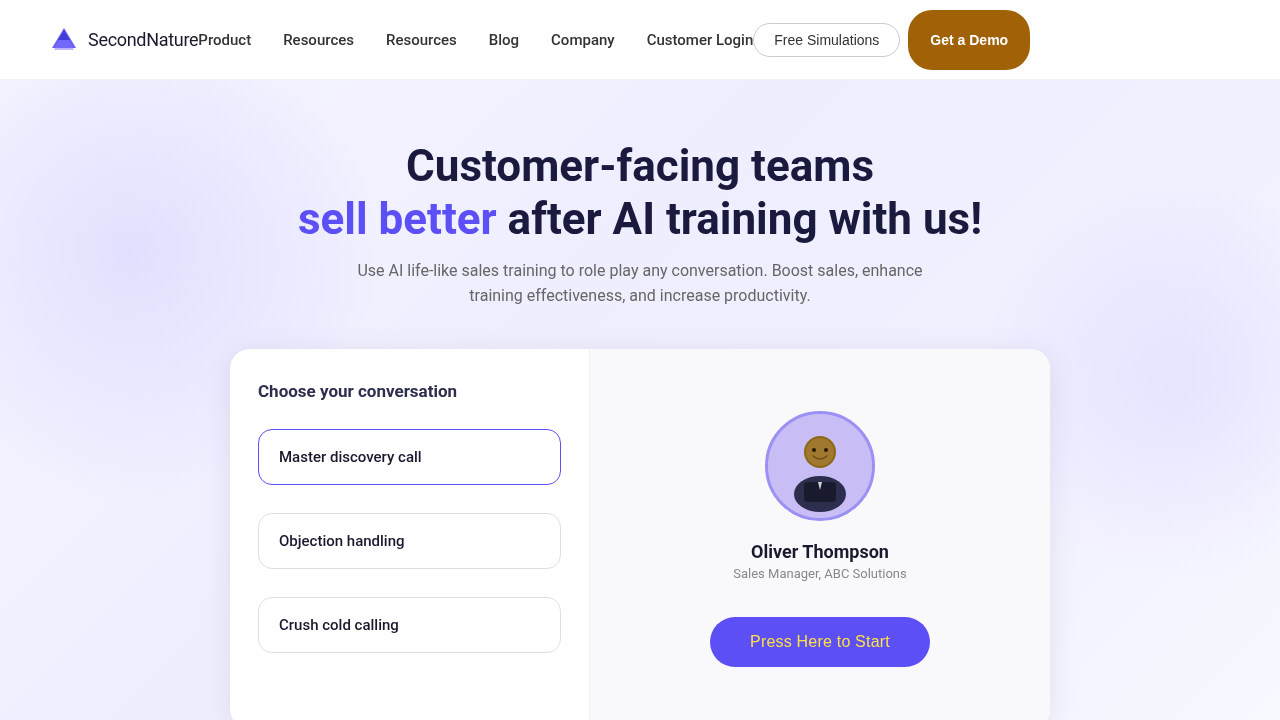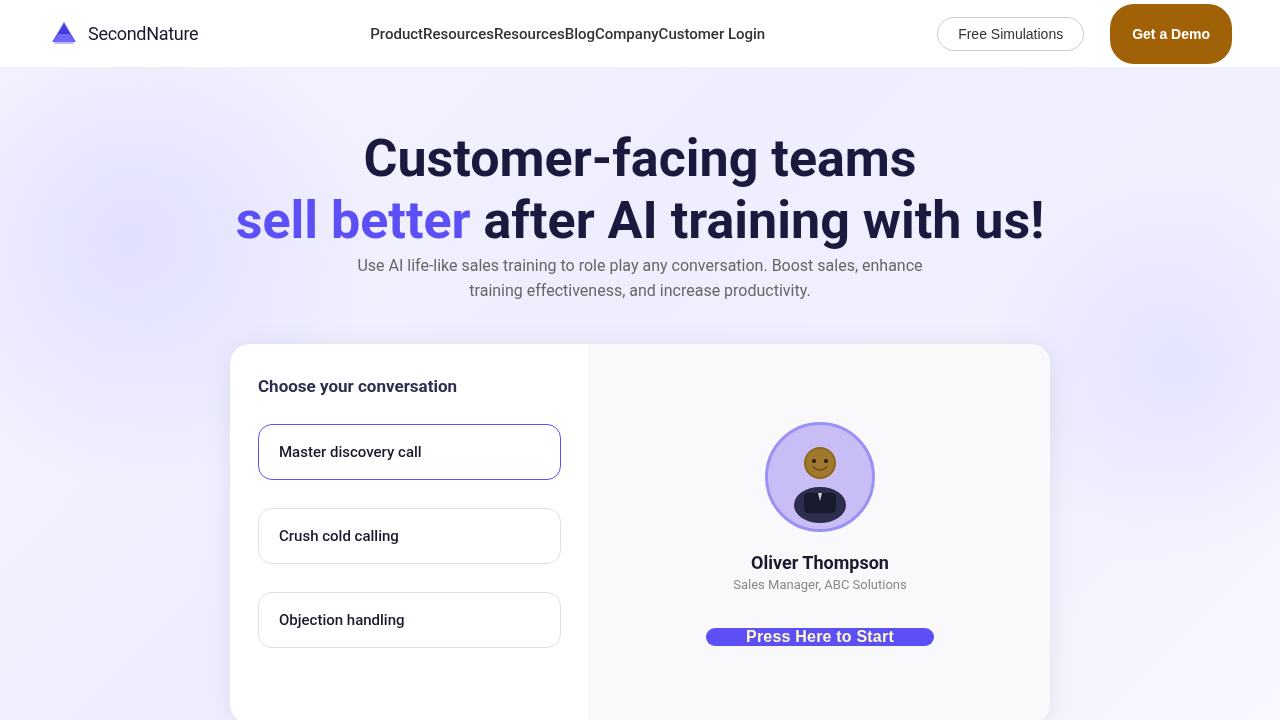--- a/index.html
+++ b/index.html
@@ -13,23 +13,22 @@
       background: #ffffff;
       width: 1280px;
       min-height: 720px;
       overflow-x: hidden;
     }
 
     
     nav {
       display: flex;
       align-items: center;
-      justify-content: space-between;
       padding: 0 48px;
-      height: 68px;
+      height: 80px;
       border-bottom: 1px solid #f0f0f0;
       background: #fff;
       position: relative;
       z-index: 10;
     }
 
     .nav-logo {
       display: flex;
       align-items: center;
       gap: 8px;
@@ -48,34 +47,35 @@
       letter-spacing: -0.3px;
     }
 
     .logo-text span {
       font-weight: 400;
     }
 
     .nav-links {
       display: flex;
       align-items: center;
+      gap: 32px;
       list-style: none;
     }
 
     .nav-links a {
       text-decoration: none;
       font-size: 15px;
       color: #333;
       font-weight: 500;
     }
 
     .nav-actions {
       display: flex;
       align-items: center;
-      gap: 26px;
+      gap: 8px;
     }
 
     .btn-outline {
       padding: 8px 20px;
       border: 1.5px solid #ccc;
       border-radius: 24px;
       background: transparent;
       font-size: 14px;
       font-weight: 500;
       color: #333;
@@ -128,24 +128,25 @@
     }
 
     .hero-text {
       text-align: center;
       margin-bottom: 40px;
       position: relative;
       z-index: 2;
     }
 
     .hero-title {
-      font-size: 52px;
+      font-size: 44px;
       font-weight: 700;
       color: #1a1a3e;
       line-height: 1.2;
+      margin-bottom: 12px;
     }
 
     .hero-title .highlight {
       color: #5b4ff5;
     }
 
     .hero-subtitle {
       font-size: 16px;
       color: #666;
       line-height: 1.6;
@@ -236,27 +237,27 @@
       text-align: right;
     }
 
     .agent-role {
       font-size: 13px;
       color: #888;
       margin-bottom: 36px;
     }
 
     .btn-start {
-      padding: 0 40px;
+      padding: 16px 40px;
       background: #5b4ff5;
-      color: #fef9c3;
+      color: #fde047;
       border: none;
       border-radius: 32px;
       font-size: 16px;
-      font-weight: 700;
+      font-weight: 400;
       cursor: pointer;
       letter-spacing: 0.2px;
     }
   </style>
 </head>
 <body>
 
 <nav>
   <a class="nav-logo" href="#">
     <svg class="logo-icon" viewBox="0 0 32 32" fill="none" xmlns="http://www.w3.org/2000/svg">
@@ -292,22 +293,22 @@
     </h1>
     <p class="hero-subtitle">Use AI life-like sales training to role play any conversation. Boost sales, enhance training effectiveness, and increase productivity.</p>
   </div>
 
   <div class="conversation-card">
 
     <div class="card-left">
       <div class="card-left-title">Choose your conversation</div>
       <div class="conversation-list">
         <div class="conversation-item active">Master discovery call</div>
+        <div class="conversation-item">Objection handling</div>
         <div class="conversation-item">Crush cold calling</div>
-        <div class="conversation-item">Objection handling</div>
       </div>
     </div>
 
     <div class="card-right">
       <div class="avatar-circle">
 
         <svg width="104" height="104" viewBox="0 0 104 104" fill="none" xmlns="http://www.w3.org/2000/svg">
 
           <circle cx="52" cy="52" r="52" fill="#c8bef5"></circle>
 

